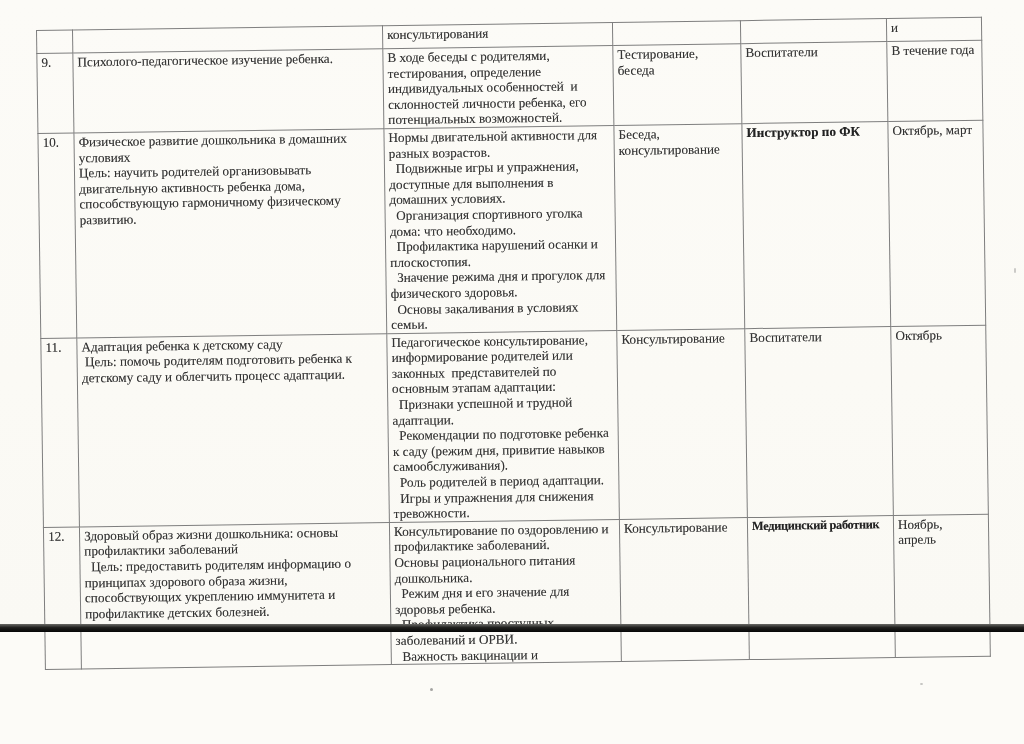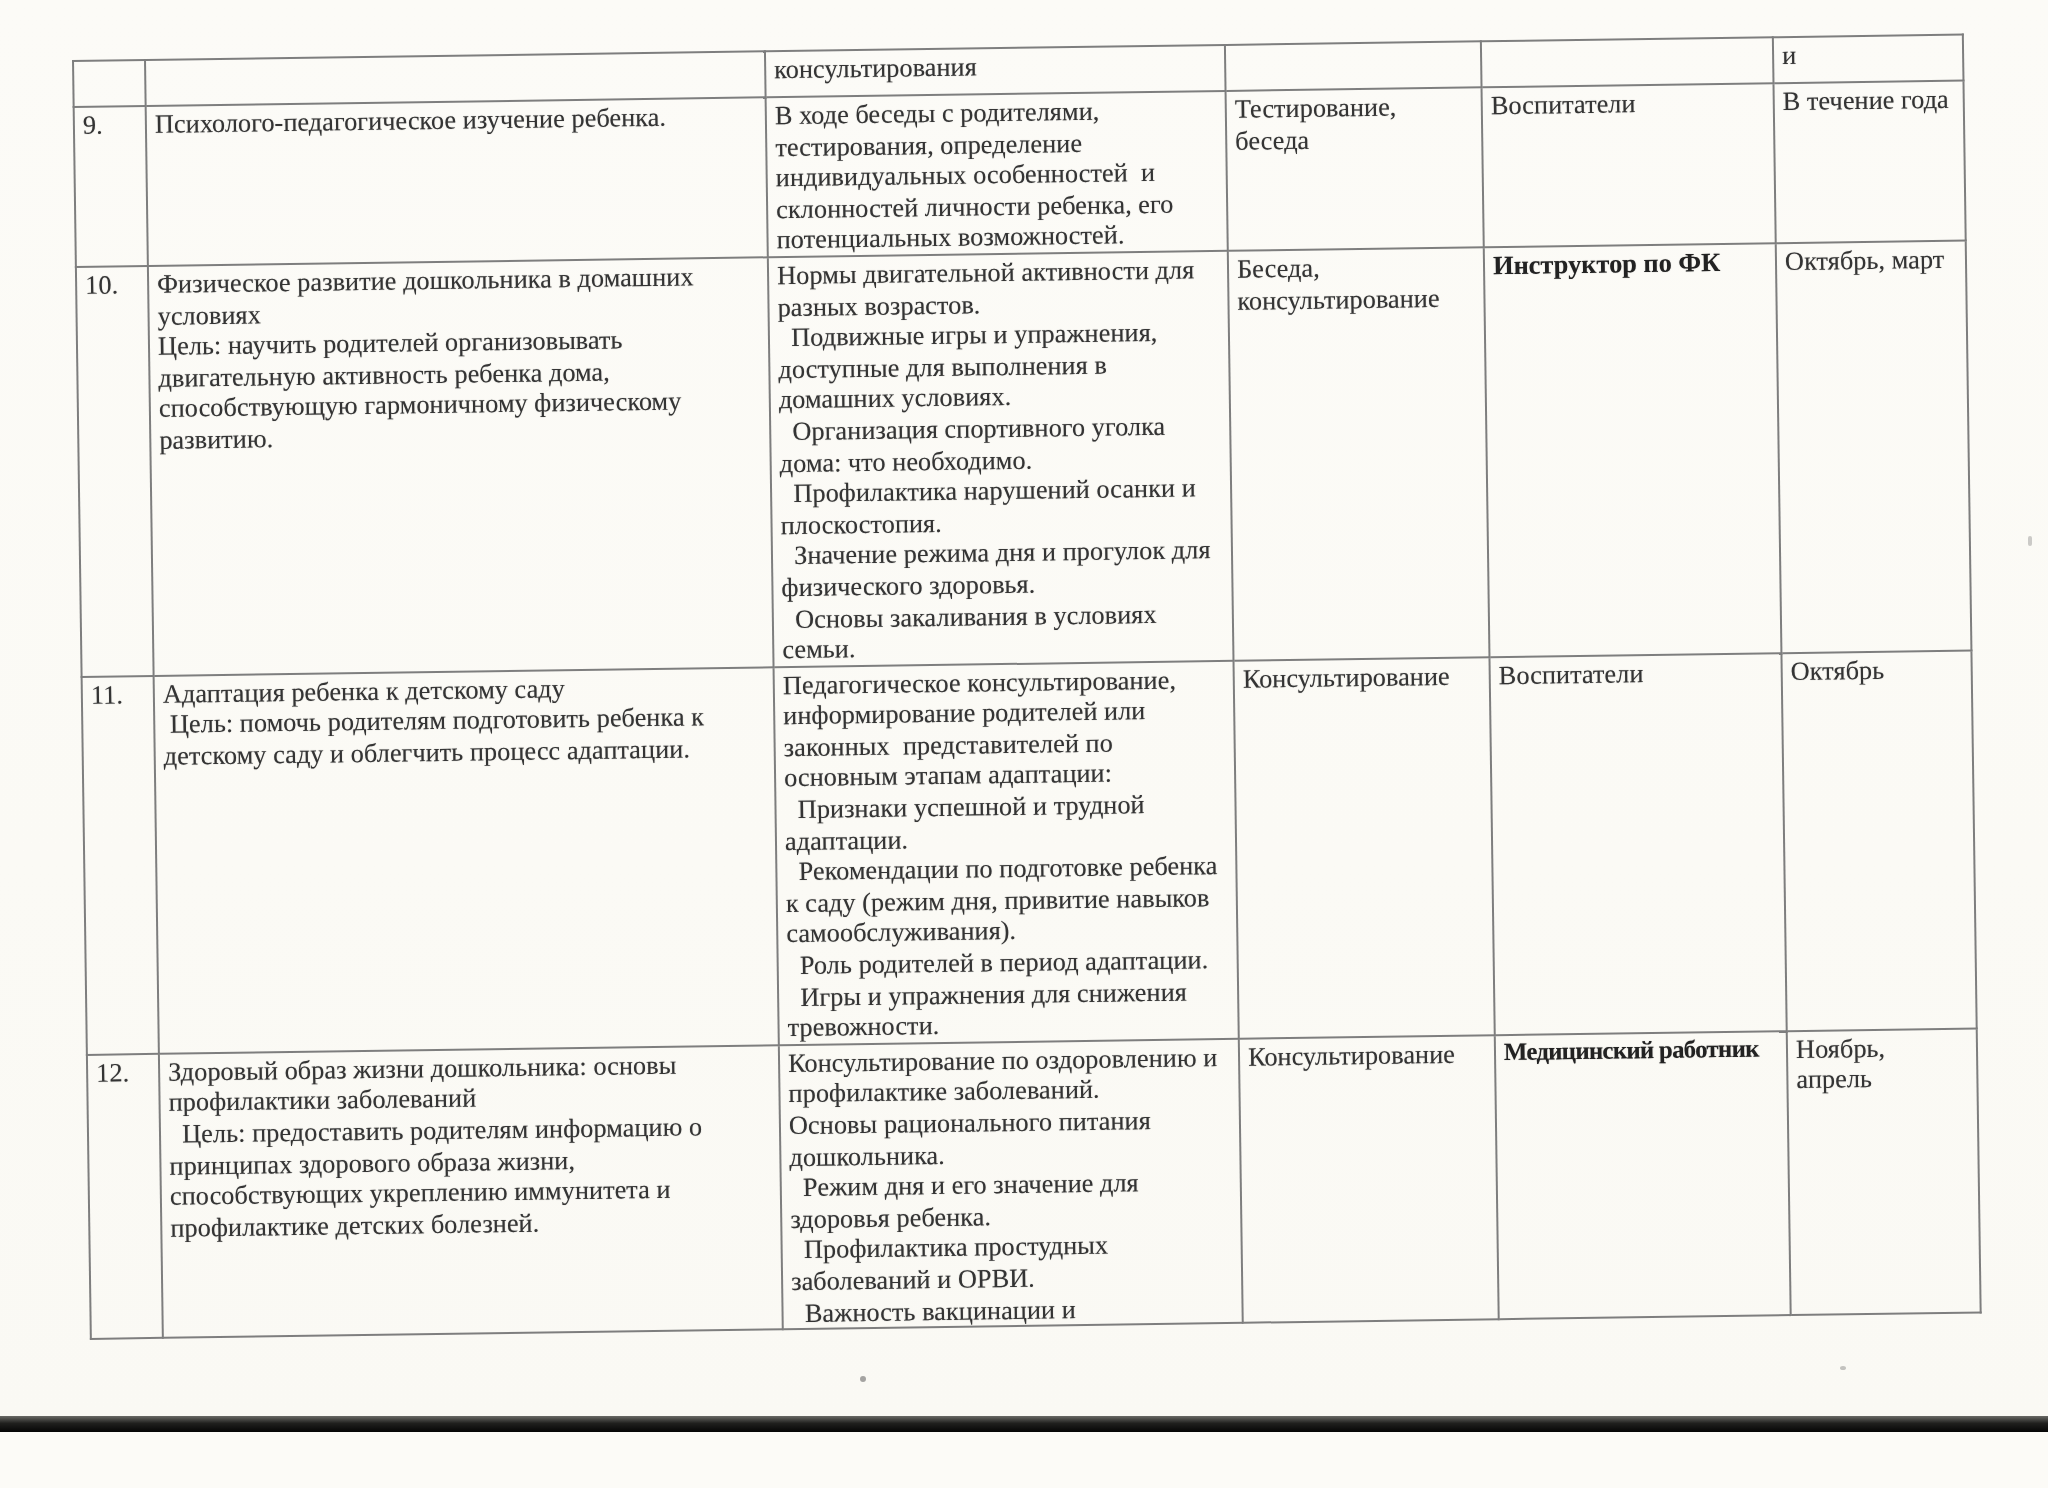--- a/index.html
+++ b/index.html
@@ -7,21 +7,21 @@
     padding: 0;
     width: 1024px;
     height: 744px;
     overflow: hidden;
     background: #fcfbf7;
     font-family: "Liberation Serif", "DejaVu Serif", serif;
   }
   .page {
     position: relative;
     width: 1024px;
-    height: 716px;
+    height: 632px;
     background: linear-gradient(180deg, #fcfbf7 0%, #fbfaf5 60%, #faf9f4 100%);
   }
   table.plan {
     position: absolute;
     left: 36px;
     top: 30px;
     width: 945px;
     border-collapse: collapse;
     table-layout: fixed;
     transform: rotate(-0.8deg);

